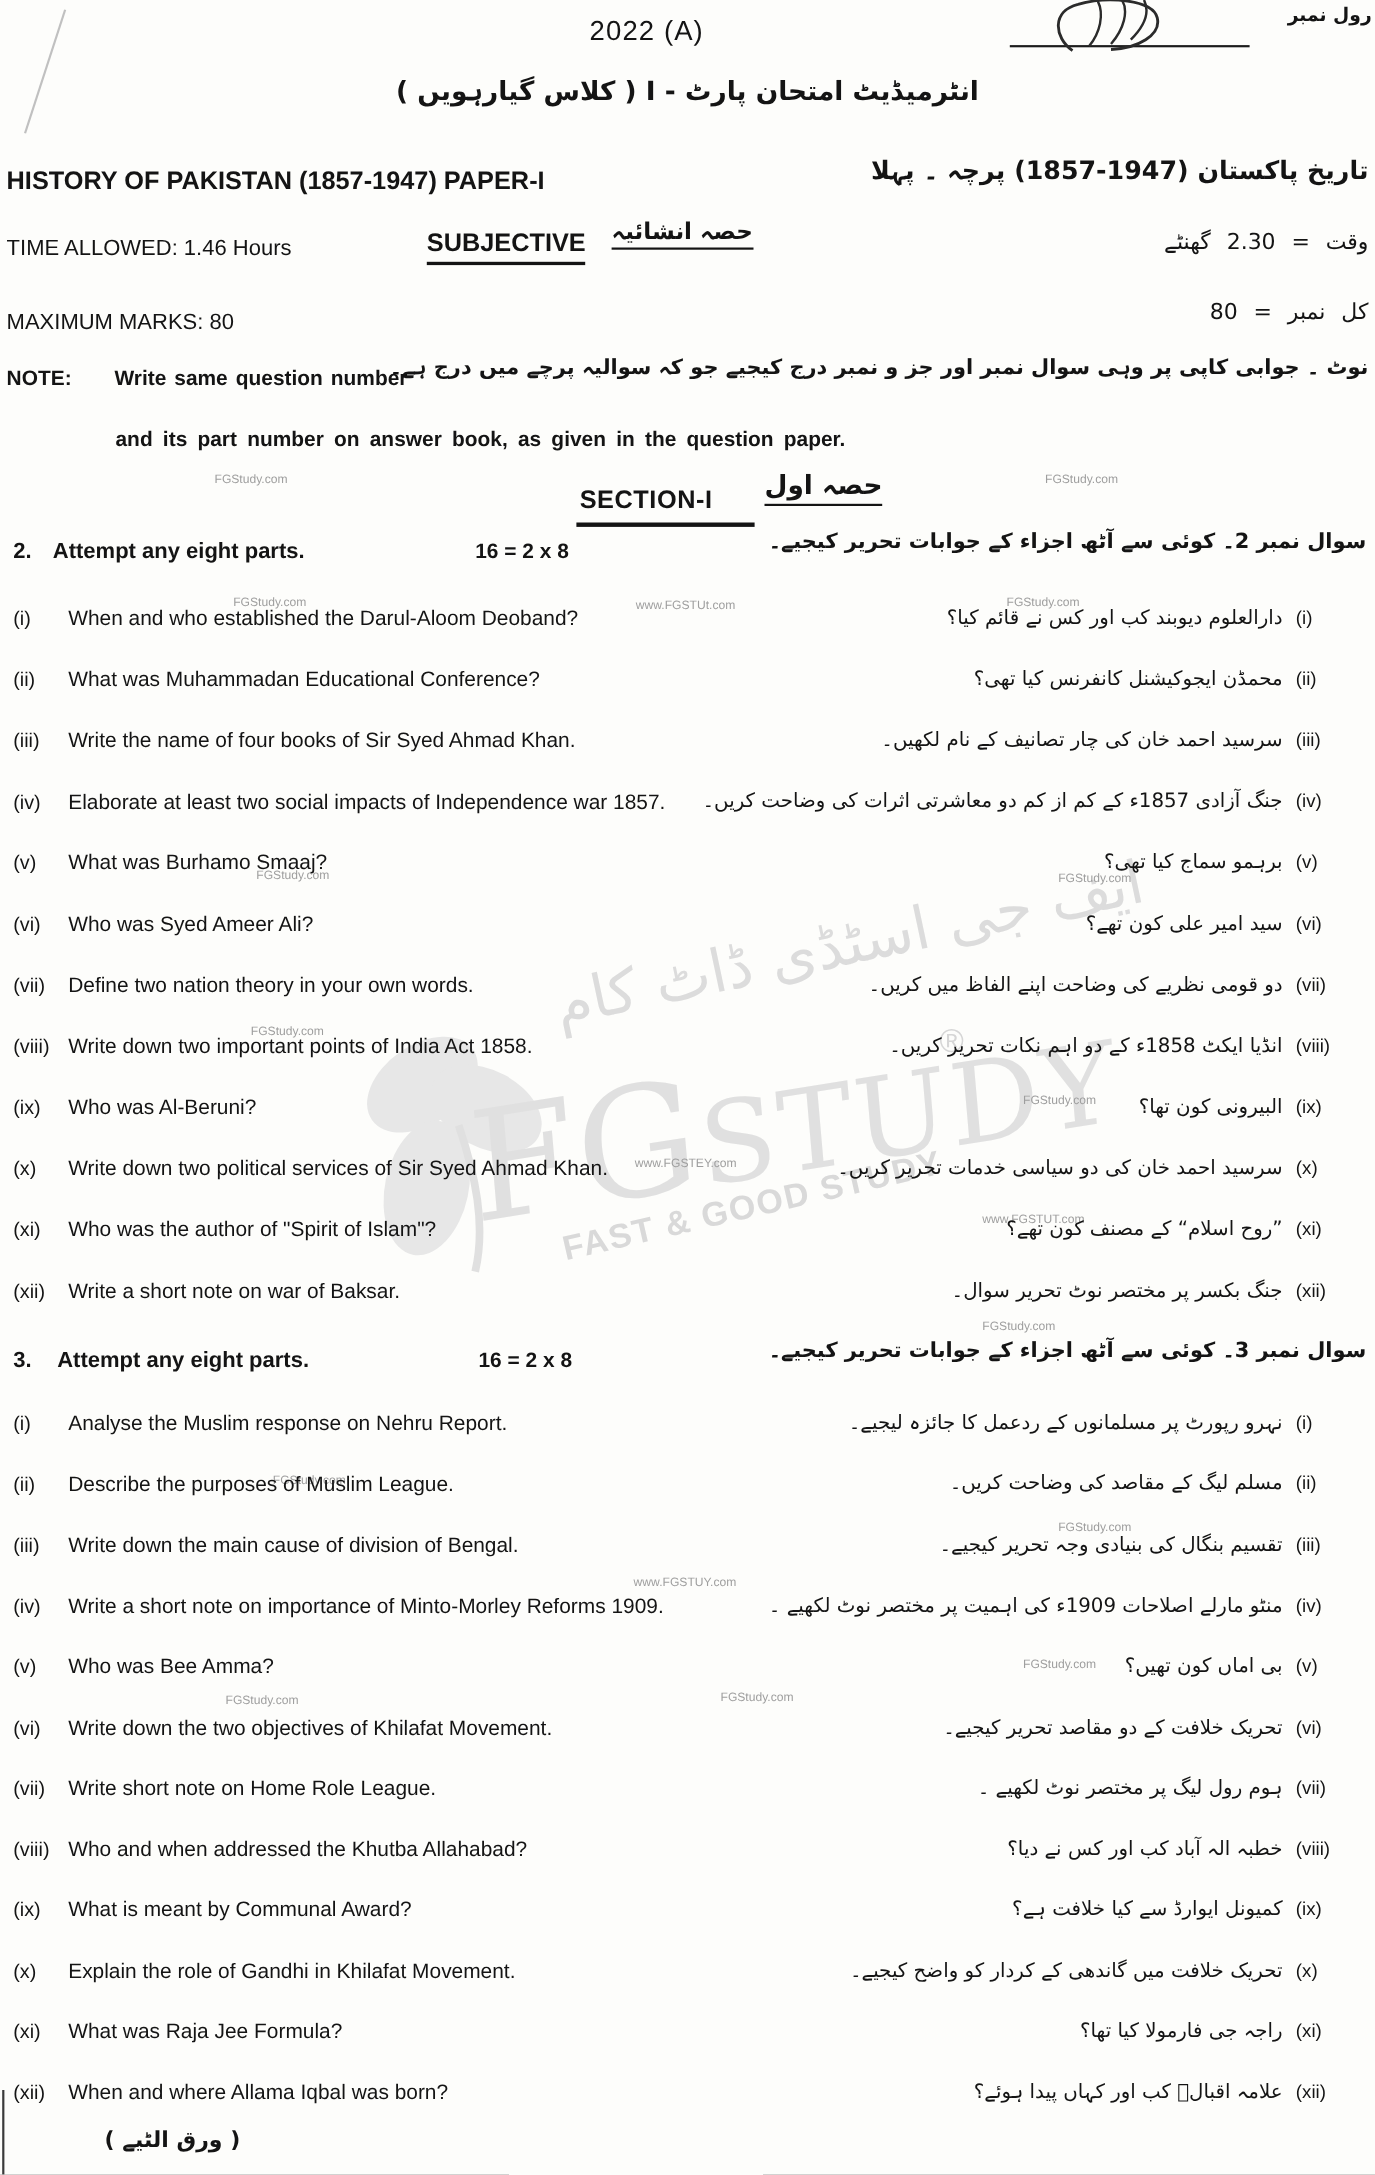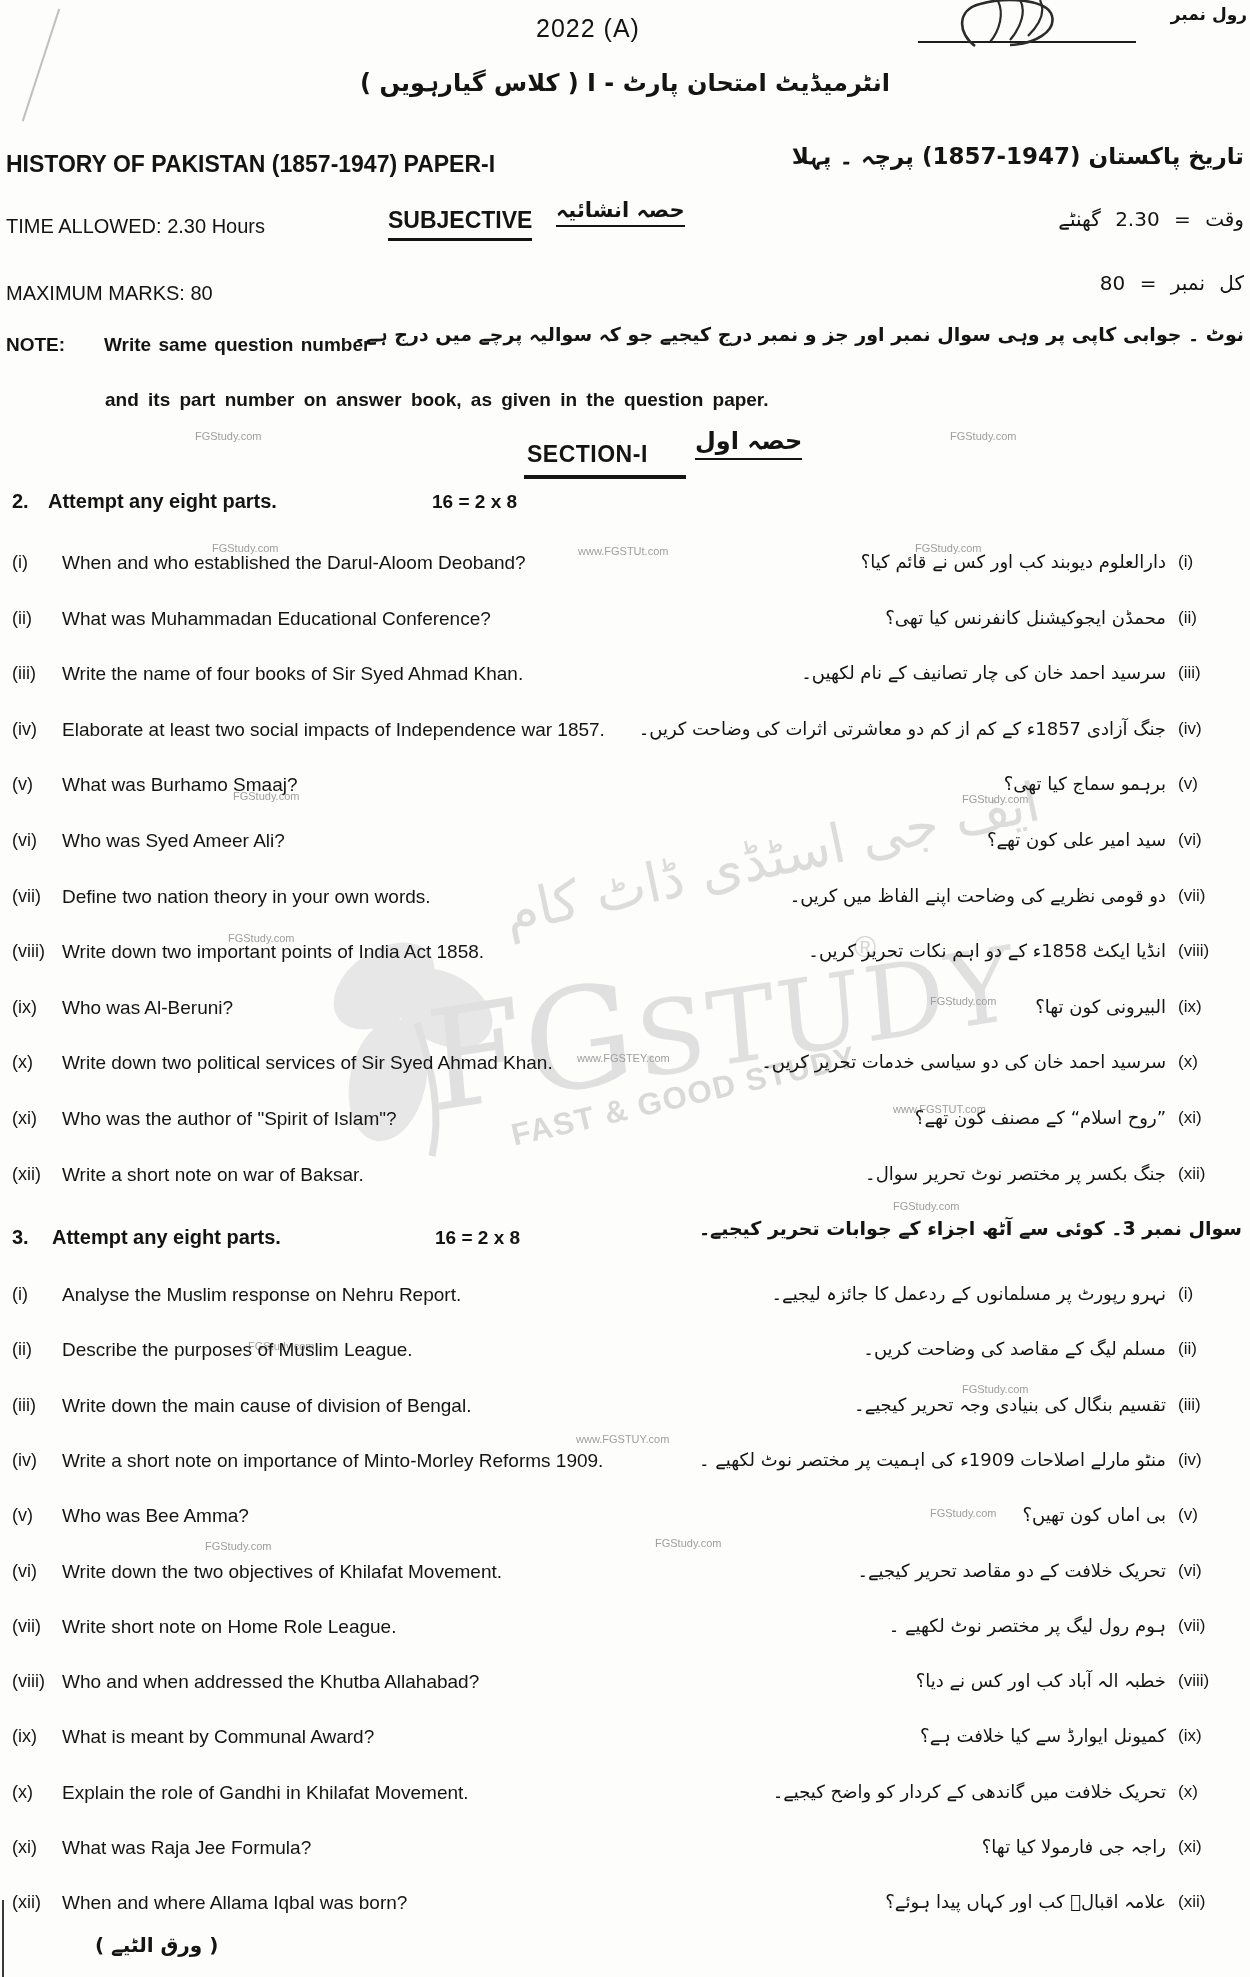--- a/index.html
+++ b/index.html
@@ -108,40 +108,41 @@
     <path d="M75,46 C58,34 56,10 80,4 C108,-4 148,0 152,16 C156,32 134,44 110,45" fill="none" stroke="#2b2b2b" stroke-width="2.6"></path>
     <path d="M98,1 C104,13 100,30 90,42" fill="none" stroke="#2b2b2b" stroke-width="2.2"></path>
     <path d="M120,0 C126,10 122,26 110,40" fill="none" stroke="#2b2b2b" stroke-width="2.2"></path>
     <path d="M140,0 C146,12 140,24 128,36" fill="none" stroke="#2b2b2b" stroke-width="2.2"></path>
   </svg>
   <div class="abs ur exam-header-ur">انٹرمیڈیٹ امتحان پارٹ - I ( کلاس گیارہویں )</div>
 
   <div class="abs en title-en">HISTORY OF PAKISTAN (1857-1947) PAPER-I</div>
   <div class="abs ur title-ur">تاریخ پاکستان ‪(1857-1947)‬ پرچہ ۔ پہلا</div>
 
-  <div class="abs en time-en">TIME ALLOWED: 2.30  Hours</div>
+  <div class="abs en time-en">TIME ALLOWED: 1.46  Hours</div>
   <div class="abs en subjective-en">SUBJECTIVE</div>
   <div class="abs ur subjective-ur">حصہ انشائیہ</div>
   <div class="abs ur time-ur">وقت = ‪2.30‬ گھنٹے</div>
 
   <div class="abs en marks-en">MAXIMUM MARKS: 80</div>
   <div class="abs ur marks-ur">کل نمبر = 80</div>
 
   <div class="abs en note-label">NOTE:</div>
   <div class="abs en note-en1">Write same question number</div>
   <div class="abs en note-en2">and its part number on answer book, as given in the question paper.</div>
   <div class="abs ur note-ur">نوٹ ۔   جوابی کاپی پر وہی سوال نمبر اور جز و نمبر درج کیجیے جو کہ سوالیہ پرچے میں درج ہے۔</div>
 
   <div class="abs en section-en">SECTION-I</div>
   <div class="abs section-underline"></div>
   <div class="abs ur section-ur">حصہ اول</div>
 
   <div class="abs en q-no" style="top:490px;left:12px;">2.</div>
   <div class="abs en q-head-en" style="top:490px;left:48px;">Attempt any eight parts.</div>
   <div class="abs en q-marks" style="top:491px;left:432px;">16 = 2 x 8</div>
+  <div class="abs ur q-head-ur" style="top:482px;right:8px;">سوال نمبر 2۔   کوئی سے آٹھ اجزاء کے جوابات تحریر کیجیے۔</div>
   <div class="items" id="q2-items">
       <div class="item-row" style="top: 552px;">
         <span class="num-en en">(i)</span>
         <span class="text-en en">When and who established the Darul-Aloom Deoband?</span>
         <span class="text-ur">دارالعلوم دیوبند کب اور کس نے قائم کیا؟</span>
         <span class="num-ur en">(i)</span>
       </div>
       <div class="item-row" style="top: 607.6px;">
         <span class="num-en en">(ii)</span>
         <span class="text-en en">What was Muhammadan Educational Conference?</span>

